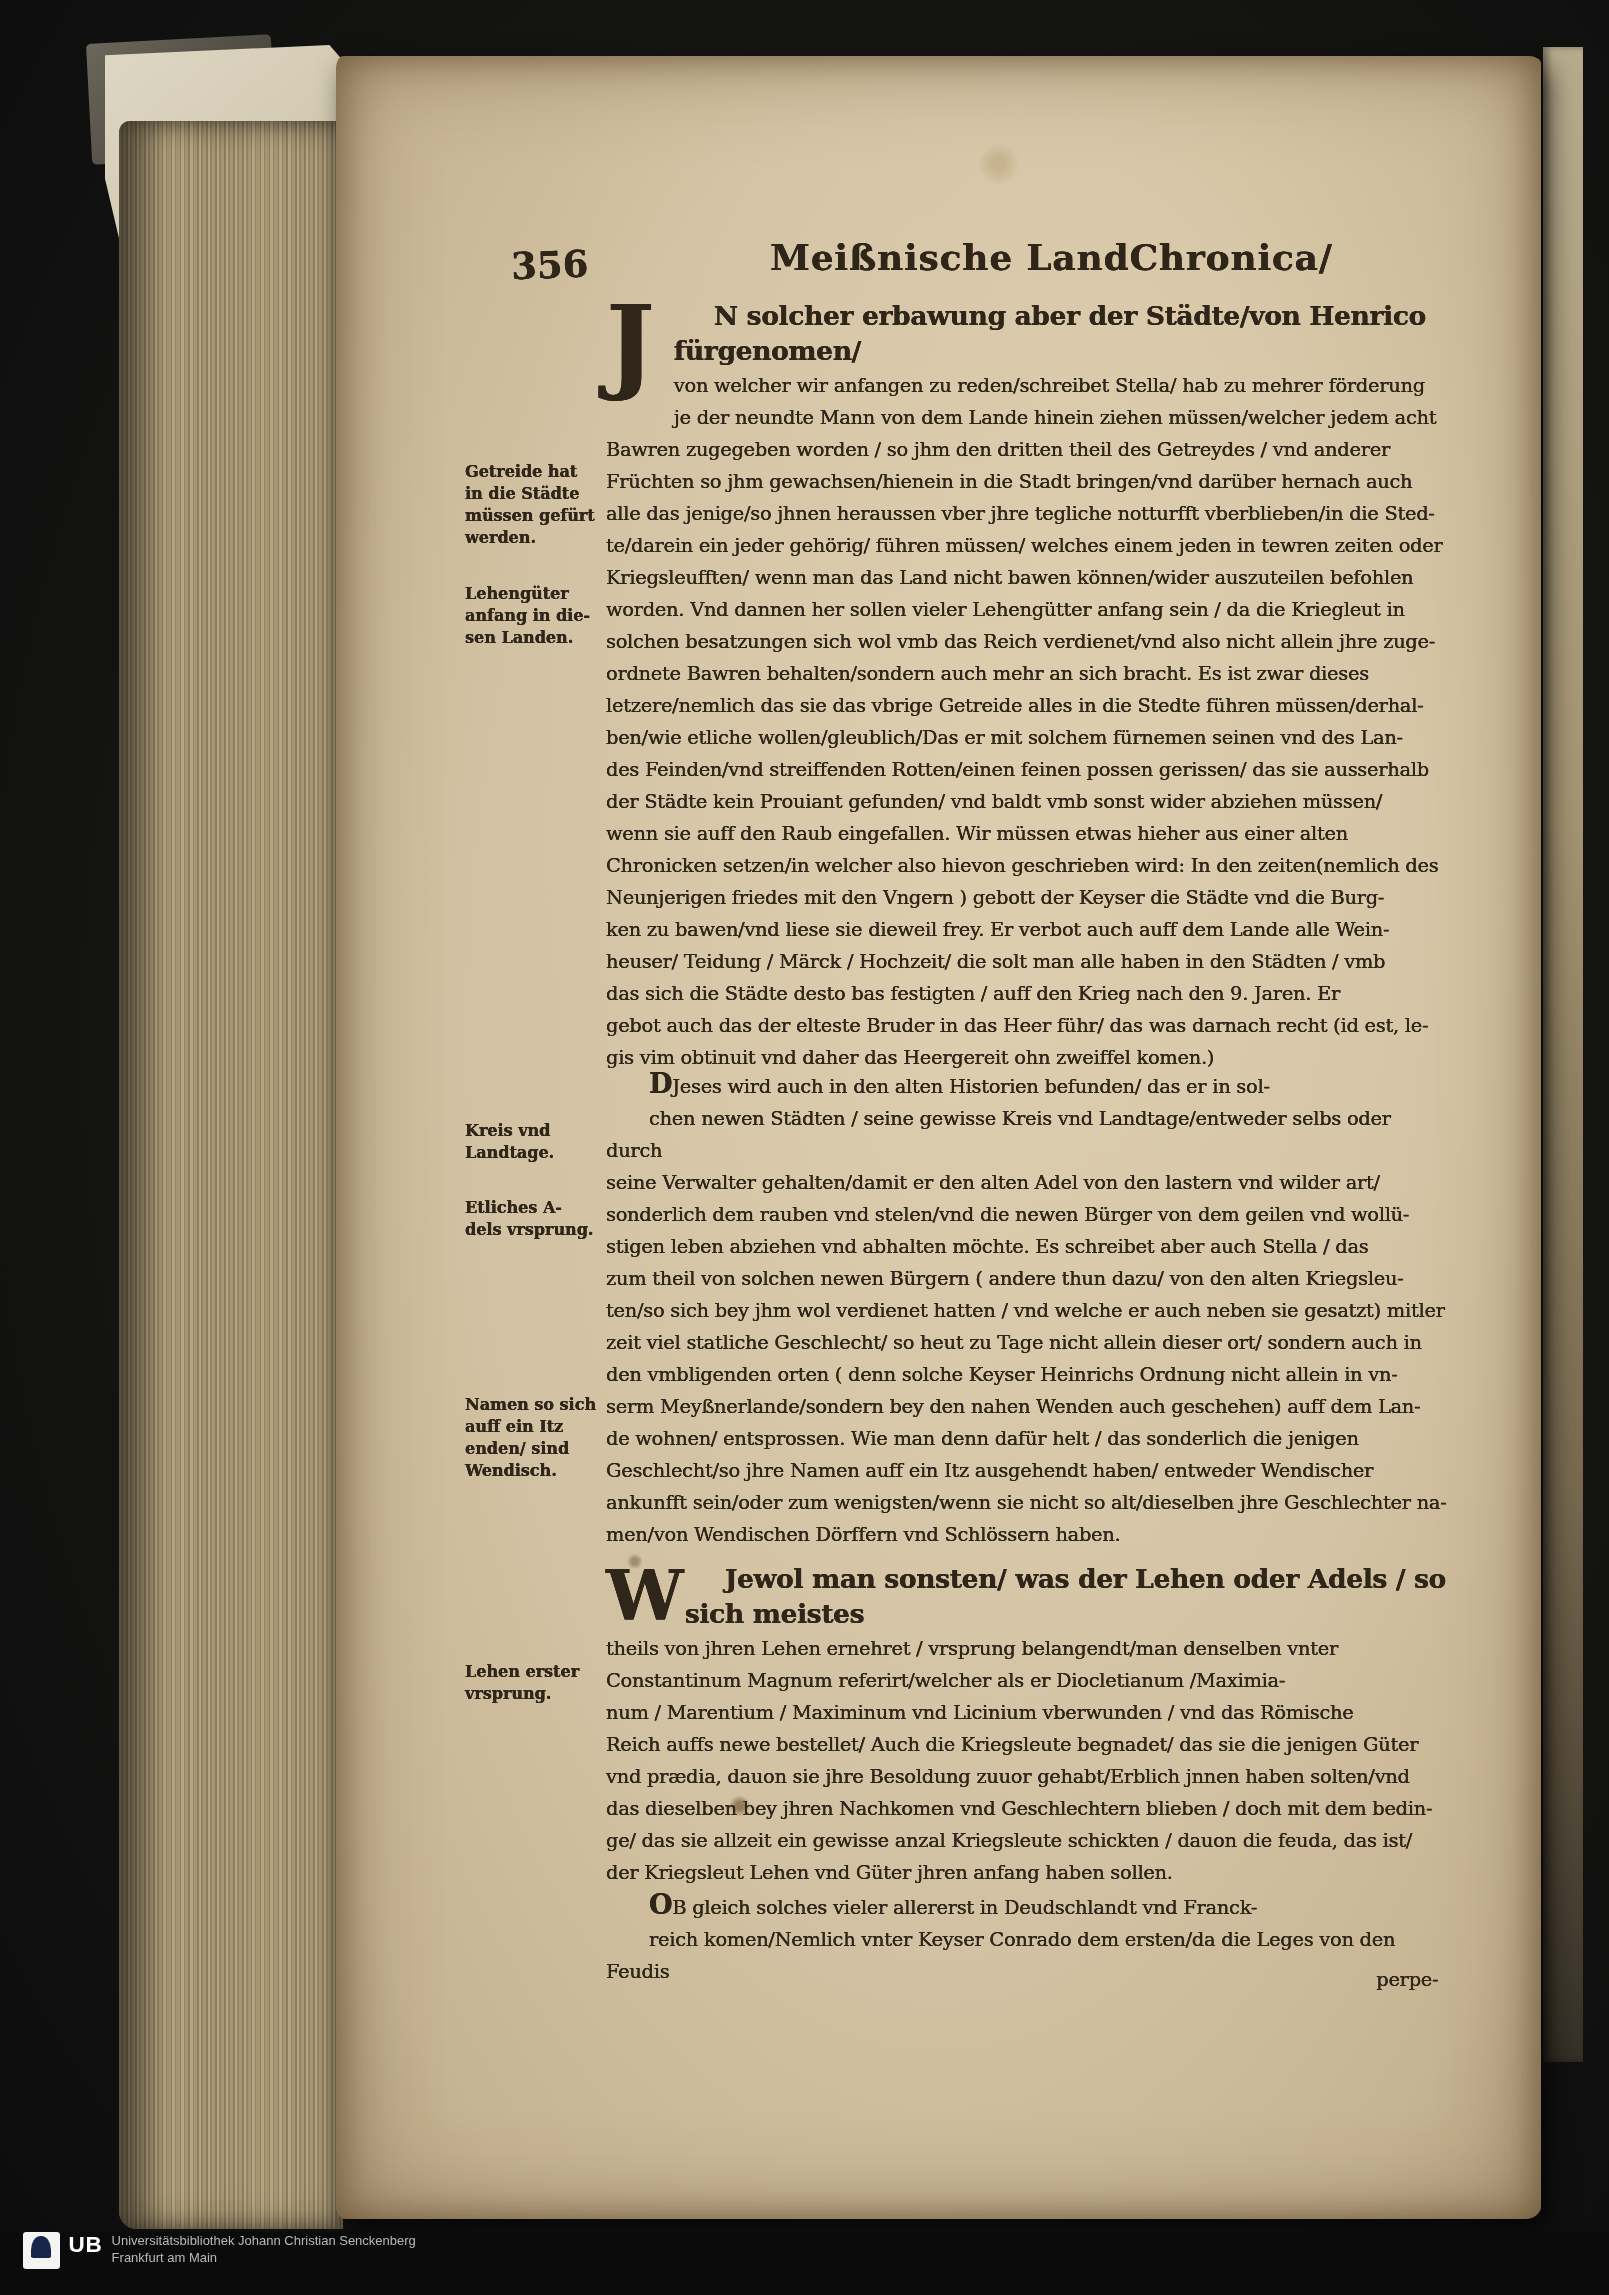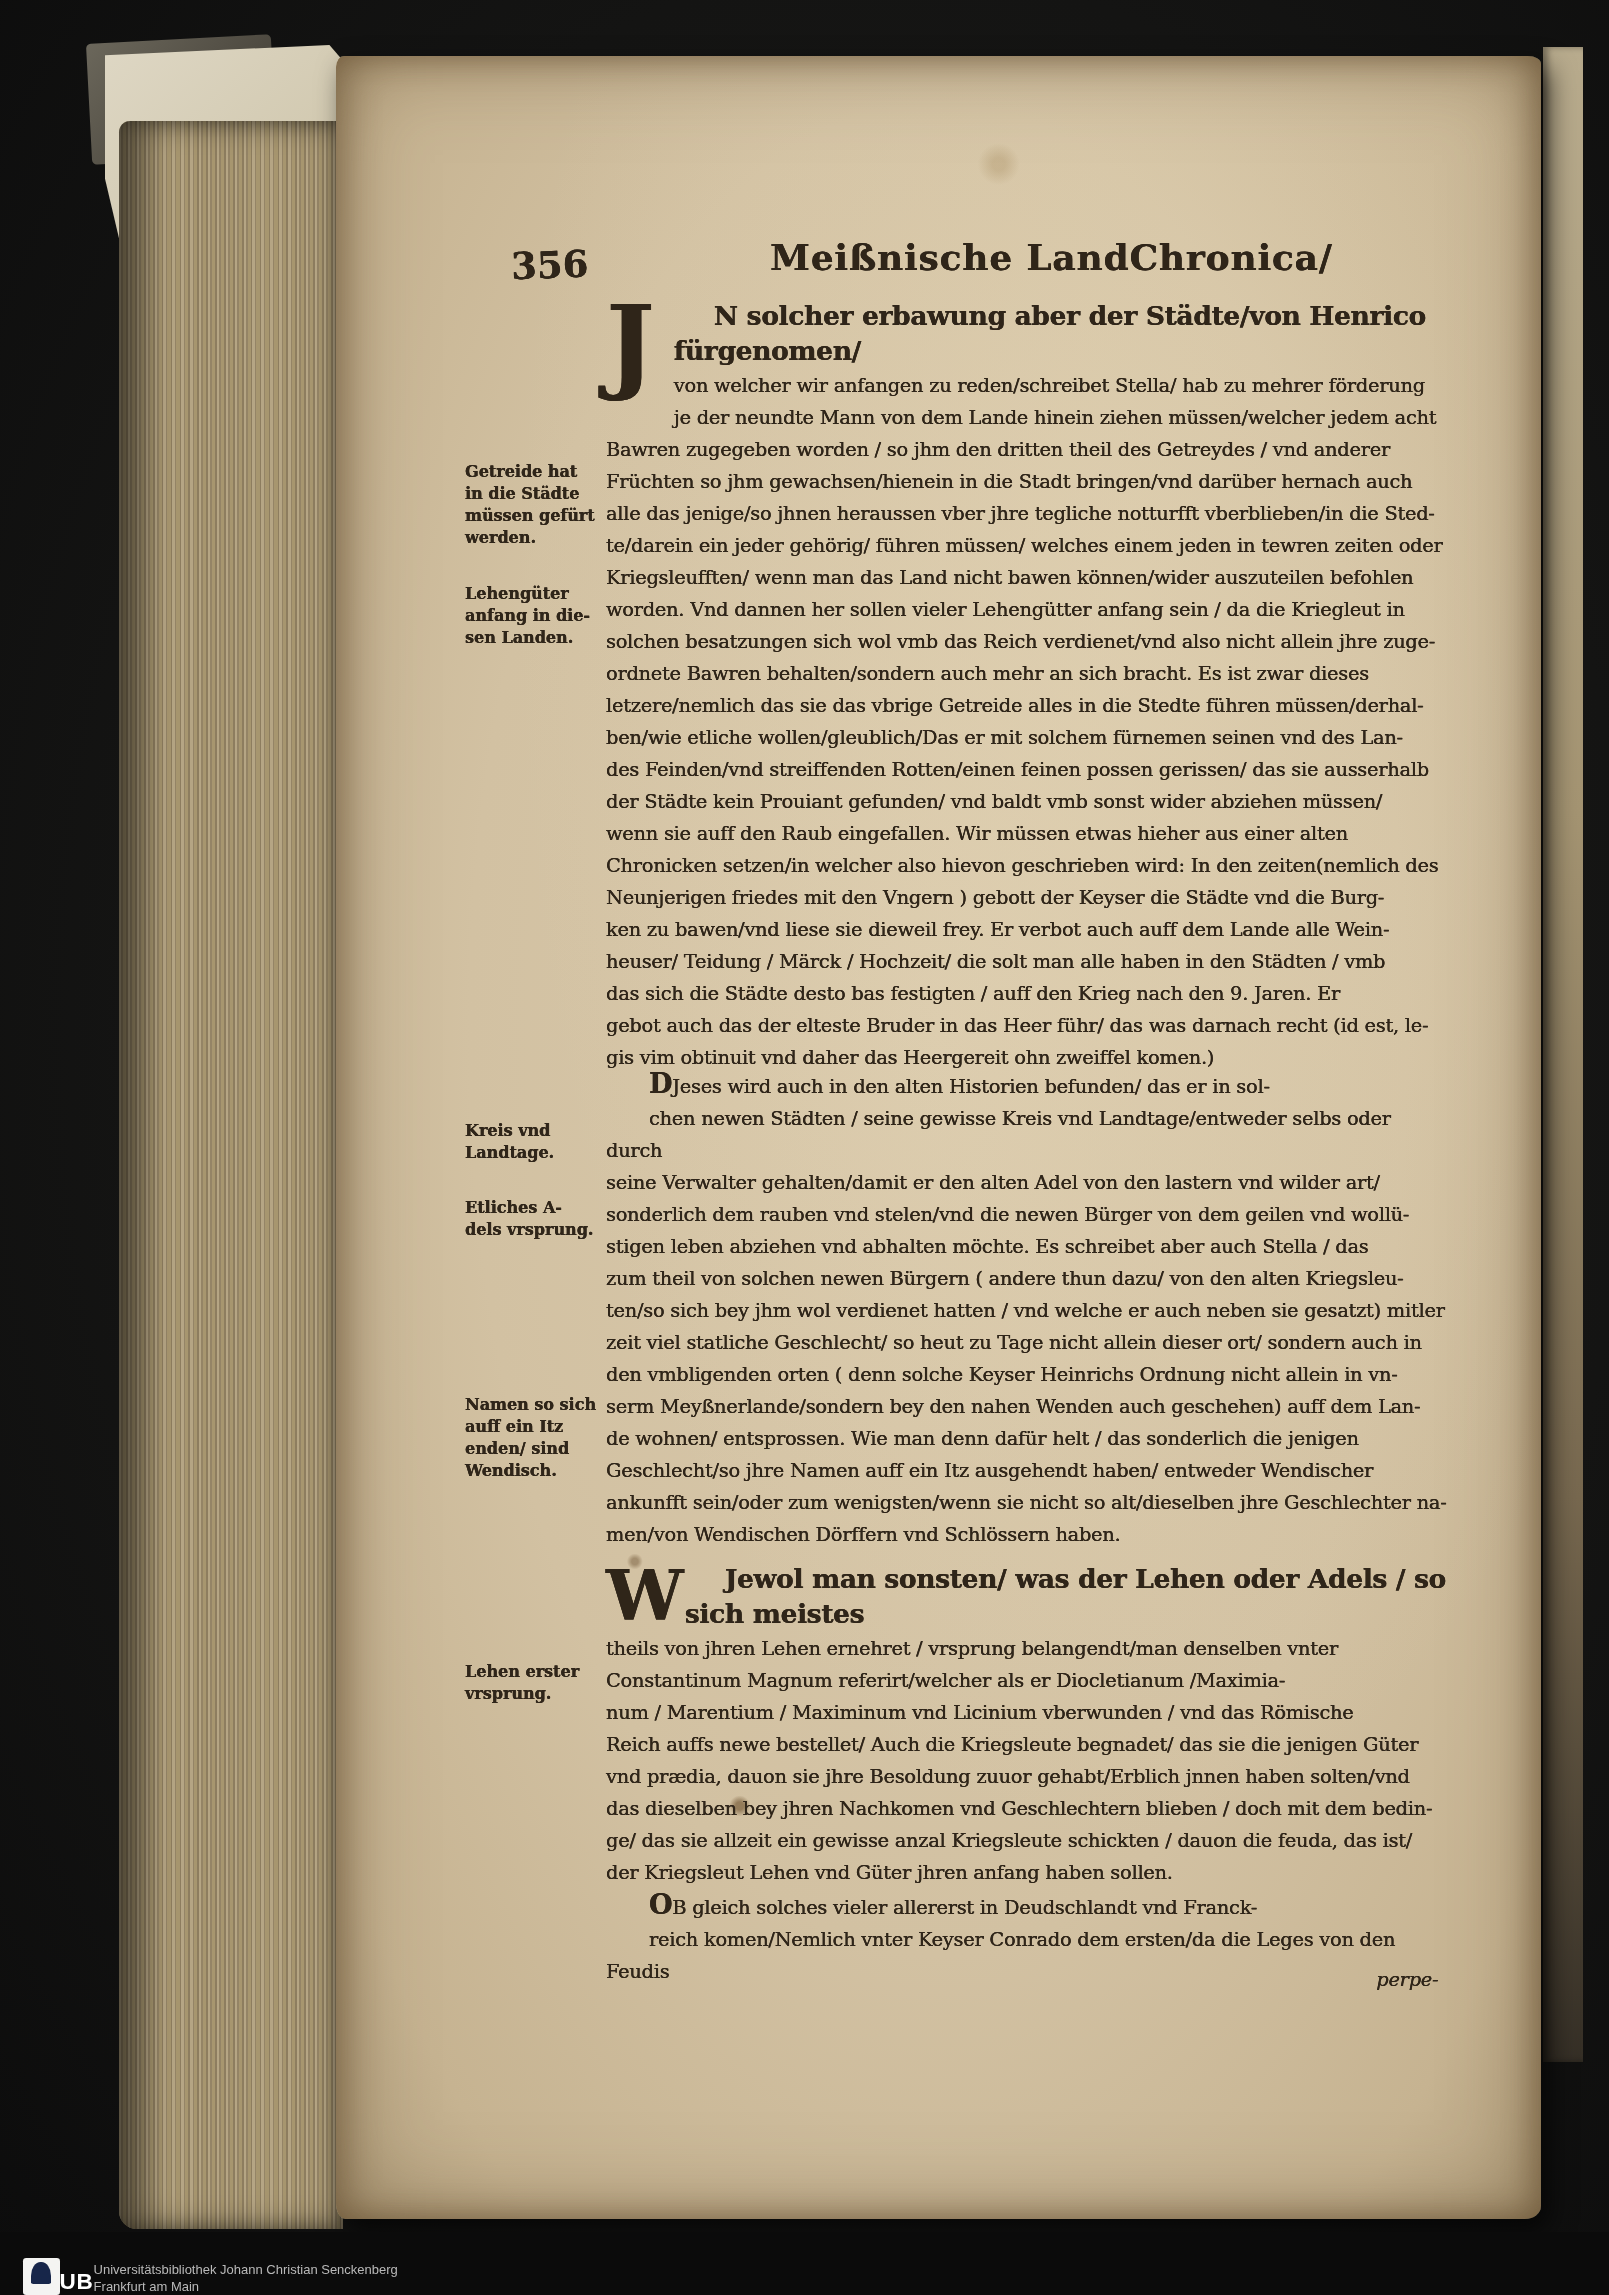--- a/index.html
+++ b/index.html
@@ -46,24 +46,24 @@
   .maincol{left:270px;top:244px;width:842px;font-size:19.3px;line-height:32px;letter-spacing:-0.2px;}
   .maincol .para{position:absolute;left:0;width:100%;}
   .p1{top:0}.p2{top:768px}.p3{top:1263px}.p4{top:1589px}
   .drop{position:static;float:left;font-weight:bold;}
   .drop-j{font-size:103px;line-height:84px;width:63px;height:103px;margin:1.6px 4.8px 0 0;}
   .drop-w{font-size:69px;line-height:60px;width:74px;height:68px;margin:1.6px 4.8px 0 0;}
   .bigline{position:static;font-size:26.6px;font-weight:bold;letter-spacing:-0.4px;margin-left:40px;}
   .rest{position:static;display:block;white-space:pre-line;}
   .ind{text-indent:43px;}
   .init{position:static;font-size:27px;font-weight:bold;}
-  .catchword{right:9.7px;top:1664px;left:auto;font-style:italic;font-size:19.3px;}
+  .catchword{right:9.7px;top:1664px;left:auto;font-size:19.3px;}
   
   .footer{position:absolute;left:0;bottom:0;width:100%;height:63px;background:#0b0b0b;
-    display:flex;align-items:flex-end;gap:0;padding-left:22.5px;box-sizing:border-box;
+    display:flex;align-items:flex-start;gap:9px;padding-left:22.5px;box-sizing:border-box;
     font-family:"Liberation Sans", sans-serif;}
   .logo-box{width:37px;height:37px;background:#f4f4f2;border-radius:3.2px;position:relative;flex:0 0 auto;}
   .logo-glyph{position:absolute;left:8.9px;top:4px;width:19.3px;height:22px;background:#17264a;
     border-radius:50% 50% 12% 12% / 62% 62% 8% 8%;}
   .logo-ub{color:#fff;font-size:22.5px;font-weight:bold;letter-spacing:0.8px;}
   .footer-text{color:#b9b9b9;font-size:13px;line-height:17px;}
 </style>
 </head>
 <body>
 

